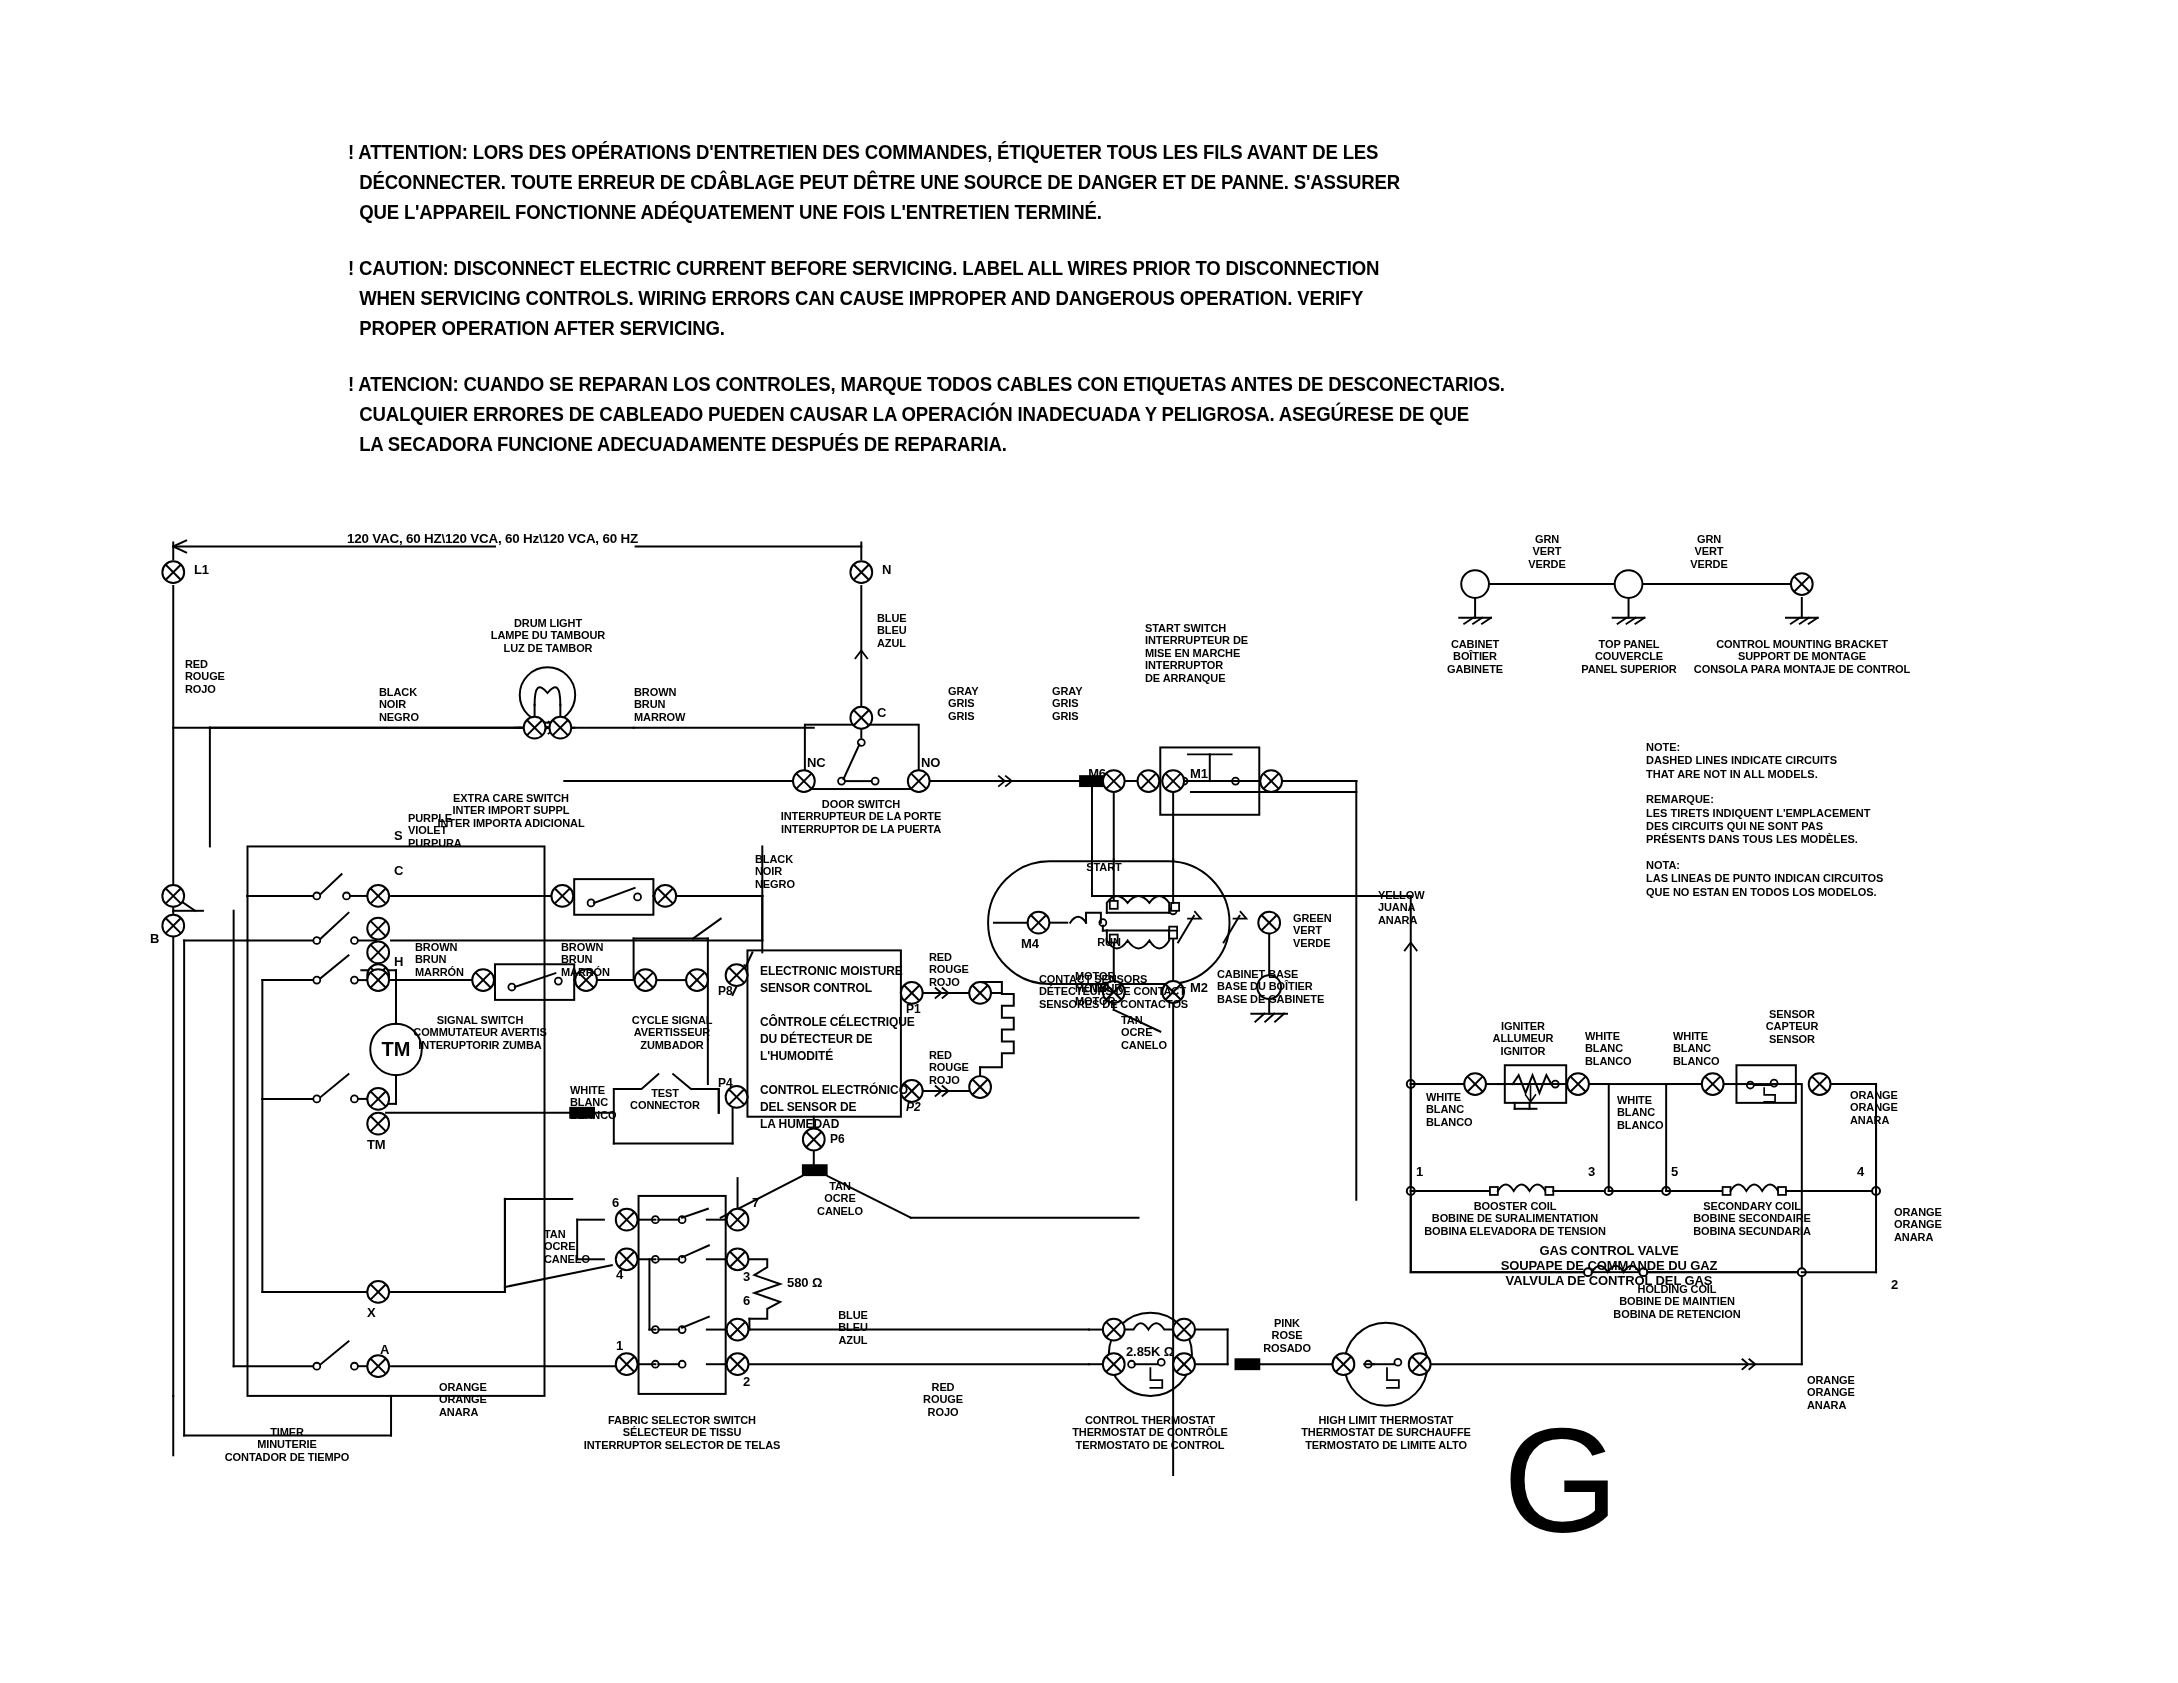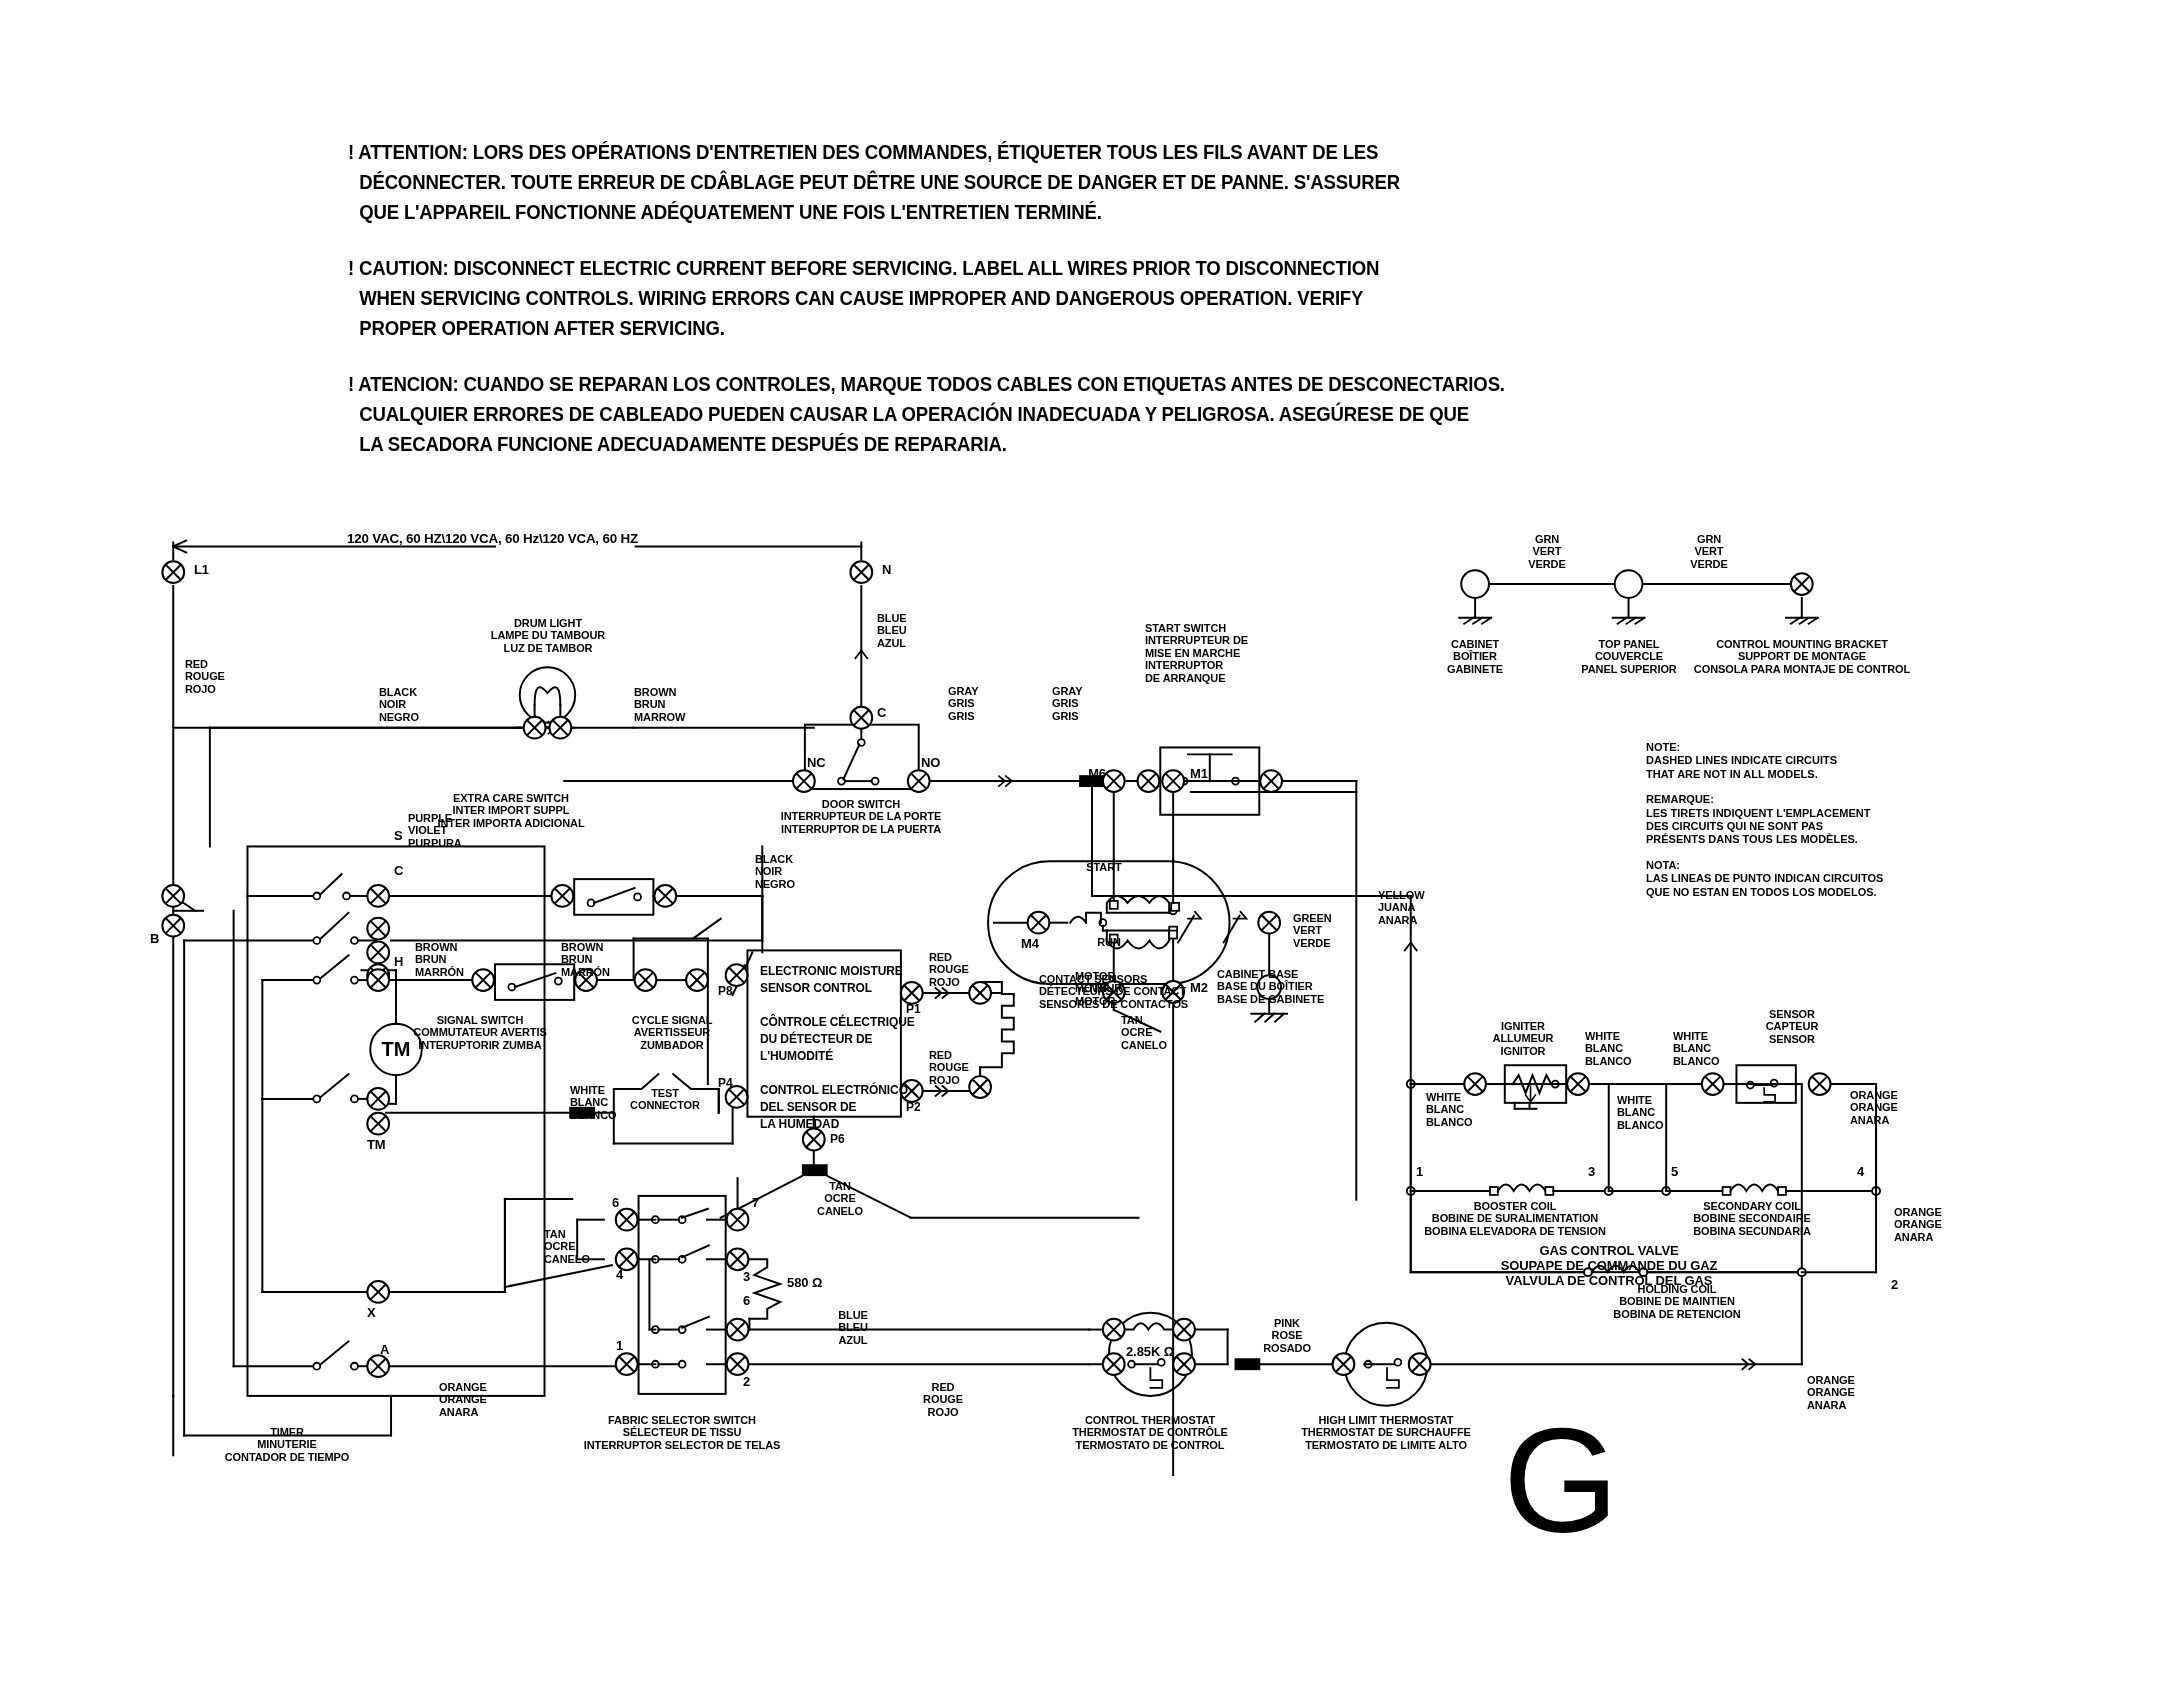--- a/index.html
+++ b/index.html
@@ -794,21 +794,21 @@
 
   <div class="lbl term" style="left:394px; top:830px;">S</div>
   <div class="lbl term" style="left:394px; top:865px;">C</div>
   <div class="lbl term" style="left:394px; top:956px;">H</div>
   <div class="lbl term" style="left:367px; top:1139px;">TM</div>
   <div class="lbl term" style="left:367px; top:1307px;">X</div>
   <div class="lbl term" style="left:380px; top:1344px;">A</div>
   <div class="lbl" style="left:718px; top:985px; font-size:12px;">P8</div>
   <div class="lbl" style="left:718px; top:1077px; font-size:12px;">P4</div>
   <div class="lbl" style="left:906px; top:1003px; font-size:12px;">P1</div>
-  <div class="lbl" style="left:906px; top:1101px; font-size:12px;">P2</div>
+  <div class="lbl" style="left:906px; top:1101px; font-size:12px;font-style:italic;">P2</div>
   <div class="lbl" style="left:830px; top:1133px; font-size:12px;">P6</div>
   <div class="lbl term r" style="left:1106px; top:768px;">M6</div>
   <div class="lbl term" style="left:1190px; top:768px;">M1</div>
   <div class="lbl term r" style="left:1107px; top:982px;">M5</div>
   <div class="lbl term" style="left:1190px; top:982px;">M2</div>
   <div class="lbl term" style="left:1021px; top:938px;">M4</div>
   <div class="lbl term" style="left:612px; top:1197px;">6</div>
   <div class="lbl term" style="left:616px; top:1269px;">4</div>
   <div class="lbl term" style="left:752px; top:1197px;">7</div>
   <div class="lbl term" style="left:743px; top:1271px;">3</div>

